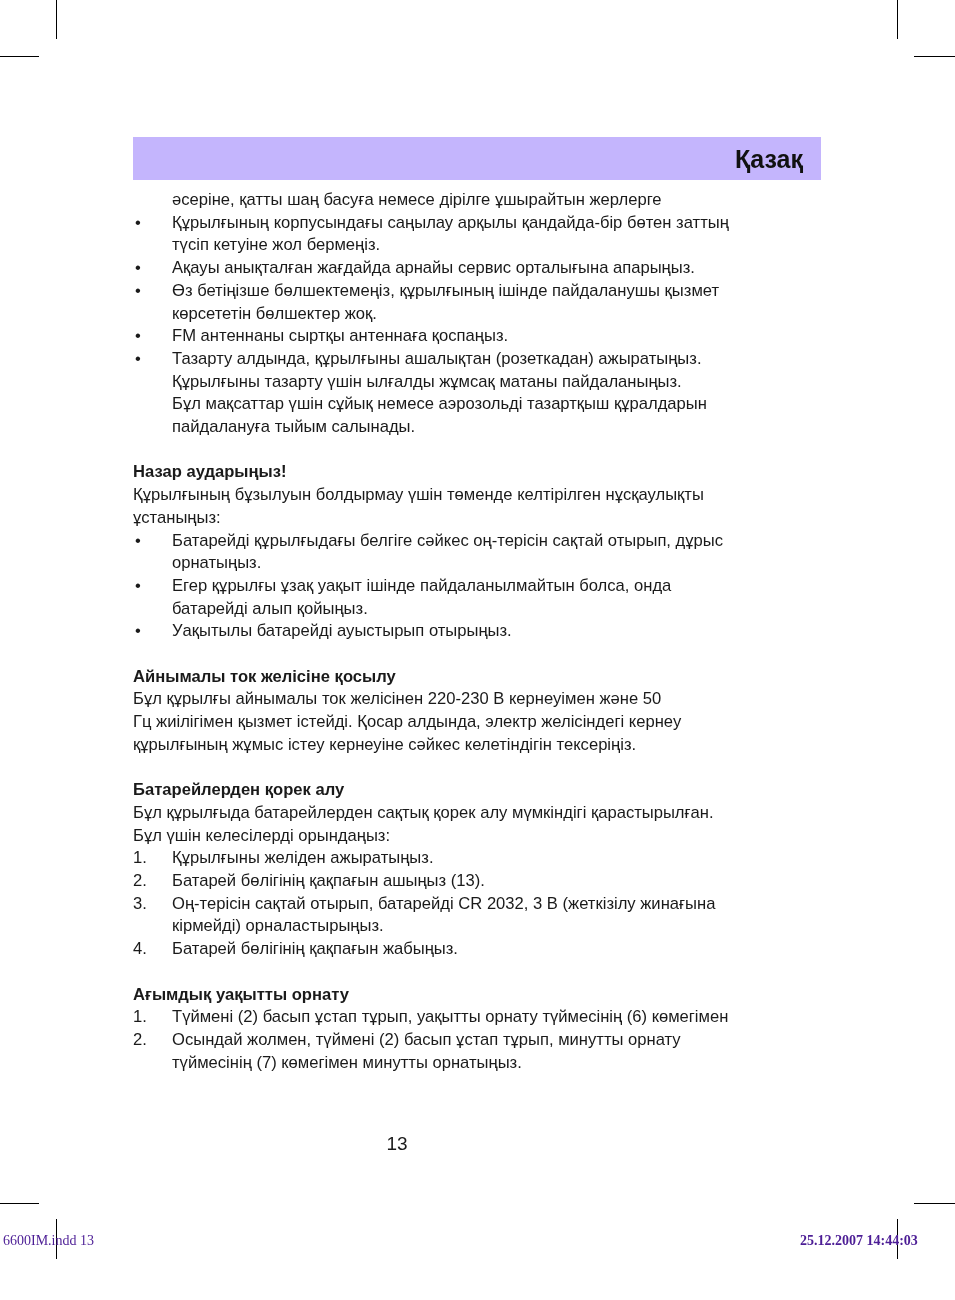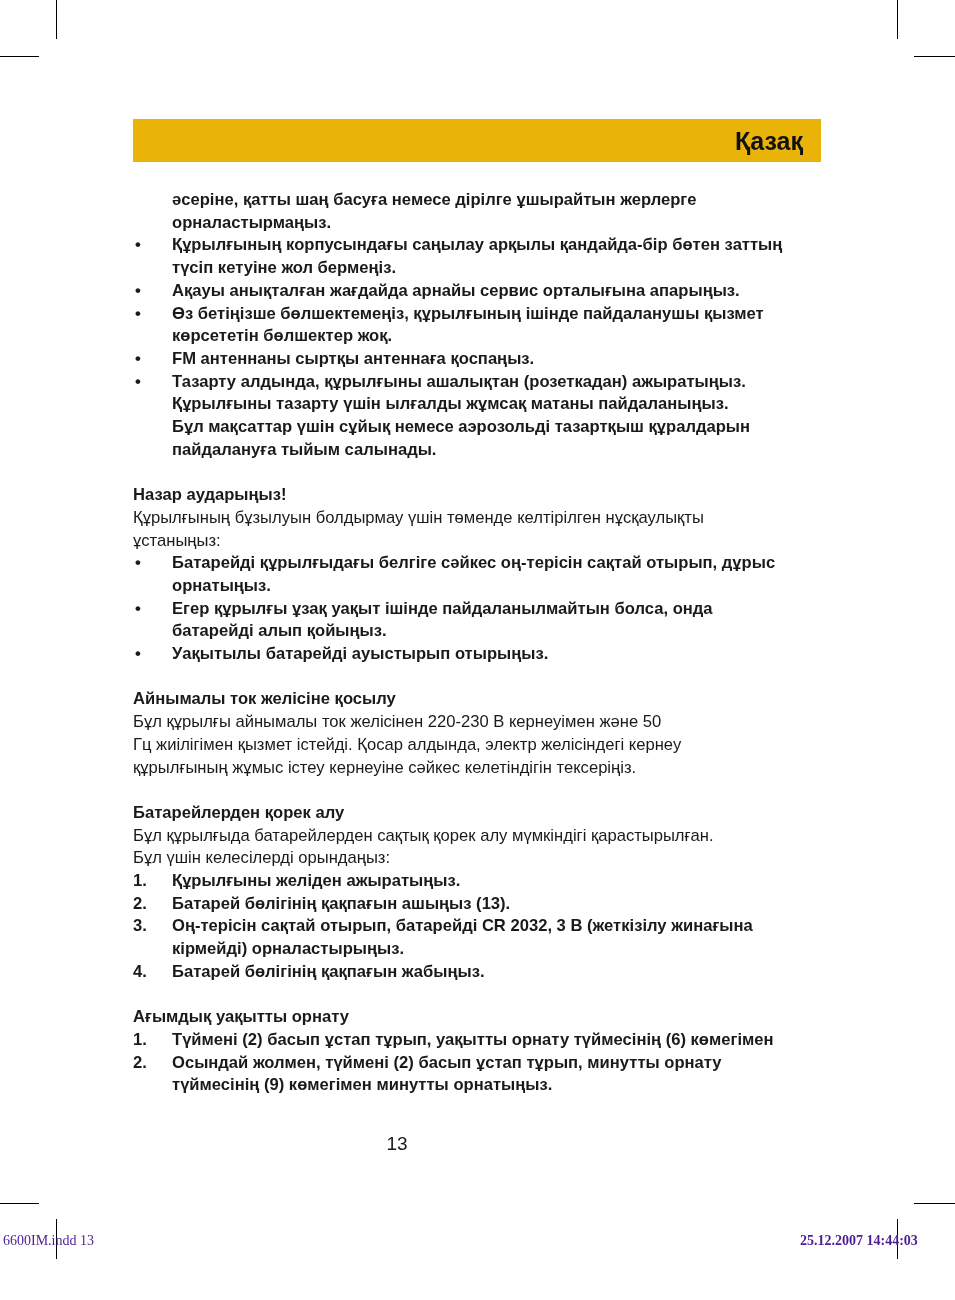--- a/index.html
+++ b/index.html
@@ -1,26 +1,26 @@
 <!DOCTYPE html>
 <html><head>
 <meta charset="utf-8">
 <style>
   html, body { margin: 0; padding: 0; background: #ffffff; }
   body { width: 955px; height: 1300px; position: relative; overflow: hidden;
          font-family: "Liberation Sans", sans-serif; color: #1a1a1a; }
   .crop { position: absolute; background: #000; }
-  .header-bar { position: absolute; left: 133px; top: 119px; width: 688px; height: 43px;
-                background: #eab308; }
+  .header-bar { position: absolute; left: 133px; top: 137px; width: 688px; height: 43px;
+                background: #c4b5fd; }
   .header-title { position: absolute; right: 18px; top: 6px; font-size: 25px; font-weight: bold;
                   color: #111; line-height: 32px; }
   .content { position: absolute; left: 133px; top: 189px; width: 690px; font-size: 16.6px;
              line-height: 22.7px; }
   .line { white-space: nowrap; }
-  .item { position: relative; padding-left: 39px; font-weight: bold; }
+  .item { position: relative; padding-left: 39px; }
   .marker { position: absolute; left: 0; top: 0; }
   .bullet .marker { left: 2px; }
   .heading { font-weight: bold; }
   .gap { height: 22.7px; }
   .page-number { position: absolute; left: 0; width: 794px; top: 1133px; text-align: center;
                  font-size: 19px; color: #1a1a1a; }
   .slug { position: absolute; top: 1233px; font-family: "Liberation Serif", serif; font-size: 14px;
           color: #4c1d95; }
 </style>
 </head>
@@ -35,21 +35,20 @@
 <div class="crop" style="left:914px;top:1203px;width:41px;height:1px;"></div>
 <div class="crop" style="left:897px;top:1219px;width:1px;height:40px;"></div>
 
 <div class="header-bar">
   <div class="header-title">Қазақ</div>
 </div>
 
 <div class="content">
   <div class="item">
     <div class="line">әсеріне, қатты шаң басуға немесе  дірілге ұшырайтын жерлерге</div>
-    <div class="line">орналастырмаңыз.</div>
   </div>
 
   <div id="bullets1">
       <div class="item bullet">
         <span class="marker">•</span>
         <div class="line">Құрылғының корпусындағы саңылау арқылы қандайда-бір бөтен заттың</div>
         <div class="line">түсіп кетуіне жол бермеңіз.</div>
       </div>
       <div class="item bullet">
         <span class="marker">•</span>
@@ -127,20 +126,20 @@
   <div class="gap"></div>
   <div class="line heading">Ағымдық уақытты орнату</div>
   <div id="steps2">
       <div class="item step">
         <span class="marker">1.</span>
         <div class="line">Түймені (2) басып ұстап тұрып, уақытты орнату түймесінің (6) көмегімен</div>
       </div>
       <div class="item step">
         <span class="marker">2.</span>
         <div class="line">Осындай жолмен, түймені (2) басып ұстап тұрып, минутты орнату</div>
-        <div class="line">түймесінің (9) көмегімен минутты орнатыңыз.</div>
+        <div class="line">түймесінің (7) көмегімен минутты орнатыңыз.</div>
       </div>
     </div>
 </div>
 
 <div class="page-number">13</div>
 <div class="slug" style="left:3px;">6600IM.indd   13</div>
 <div class="slug" style="left:800px;font-weight:bold;">25.12.2007   14:44:03</div>
 
 </body></html>

